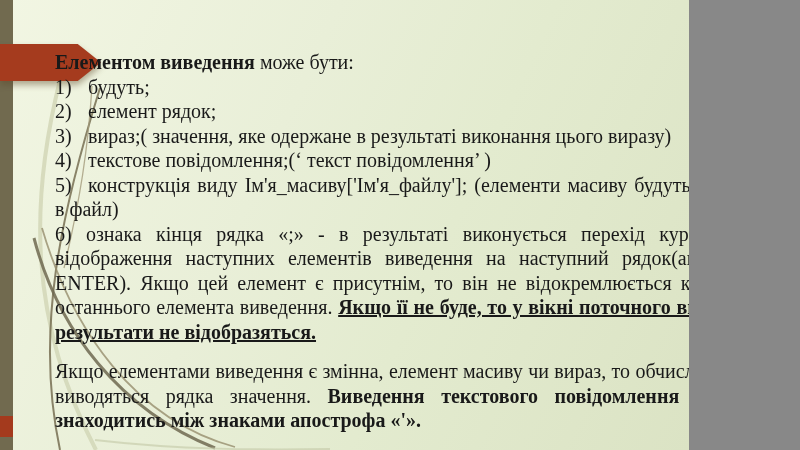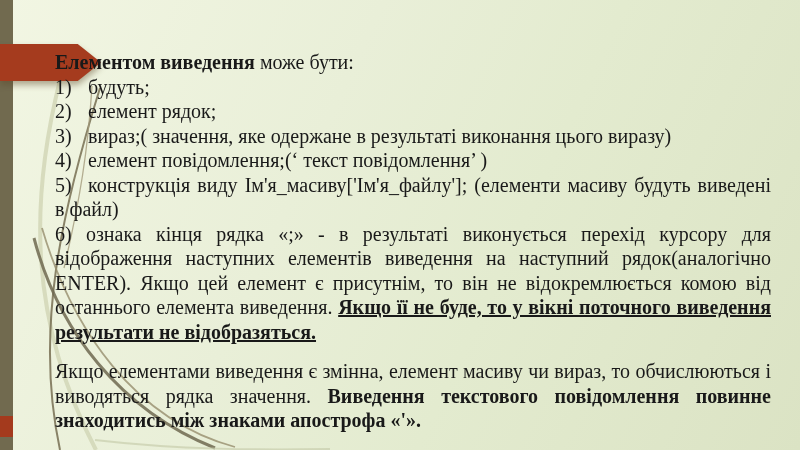--- a/index.html
+++ b/index.html
@@ -1,17 +1,17 @@
 <!DOCTYPE html>
 <html><head>
 <meta charset="utf-8">
 <style>
   html,body{margin:0;padding:0;background:#888;}
   .slide{
-    position:relative;width:800px;height:450px;overflow:hidden;
+    position:relative;width:689px;height:450px;overflow:hidden;
     font-family:"Liberation Serif","DejaVu Serif",serif;
     background:linear-gradient(115deg,#f2f6e3 0%,#e9efd8 38%,#e3ebcf 62%,#dbe3c4 100%);
   }
   .deco-svg{position:absolute;left:0;top:0;width:800px;height:450px;z-index:1;}
   .left-bar{position:absolute;left:0;top:0;width:13px;height:450px;background:#716a4f;z-index:2;}
   .left-bar-accent{position:absolute;left:0;top:416px;width:13px;height:21px;background:#a43a1d;z-index:3;}
   .arrow-wrap{position:absolute;left:0;top:44px;z-index:2;filter:drop-shadow(0 4px 3px rgba(90,70,40,.45));}
   .arrow{width:101px;height:37px;background:#a53b1e;clip-path:polygon(0 0,77% 0,100% 50%,77% 100%,0 100%);}
   .text-block{
     position:absolute;left:55px;top:50px;width:716px;z-index:4;
@@ -57,21 +57,21 @@
 
     <div class="line">
       <span class="num">2)</span><span>елемент рядок;</span>
     </div>
 
     <div class="line">
       <span class="num">3)</span><span>вираз;( значення, яке одержане в результаті виконання  цього виразу)</span>
     </div>
 
     <div class="line">
-      <span class="num">4)</span><span>елемент повідомлення;(‘ текст повідомлення’ )</span>
+      <span class="num">4)</span><span>текстове повідомлення;(‘ текст повідомлення’ )</span>
     </div>
 
     <p class="para">
       <span class="num">5)</span><span>конструкція виду Ім'я_масиву['Ім'я_файлу']; (елементи масиву будуть виведені в файл)</span>
     </p>
 
     <p class="para">
       <span>6) ознака кінця рядка «;» -  в результаті виконується перехід курсору для відображення наступних елементів виведення на наступний рядок(аналогічно ENTER). Якщо цей елемент є присутнім, то він не відокремлюється комою від останнього елемента виведення. </span><span class="bu">Якщо її не буде, то у вікні поточного виведення результати не відобразяться.</span>
     </p>
 

